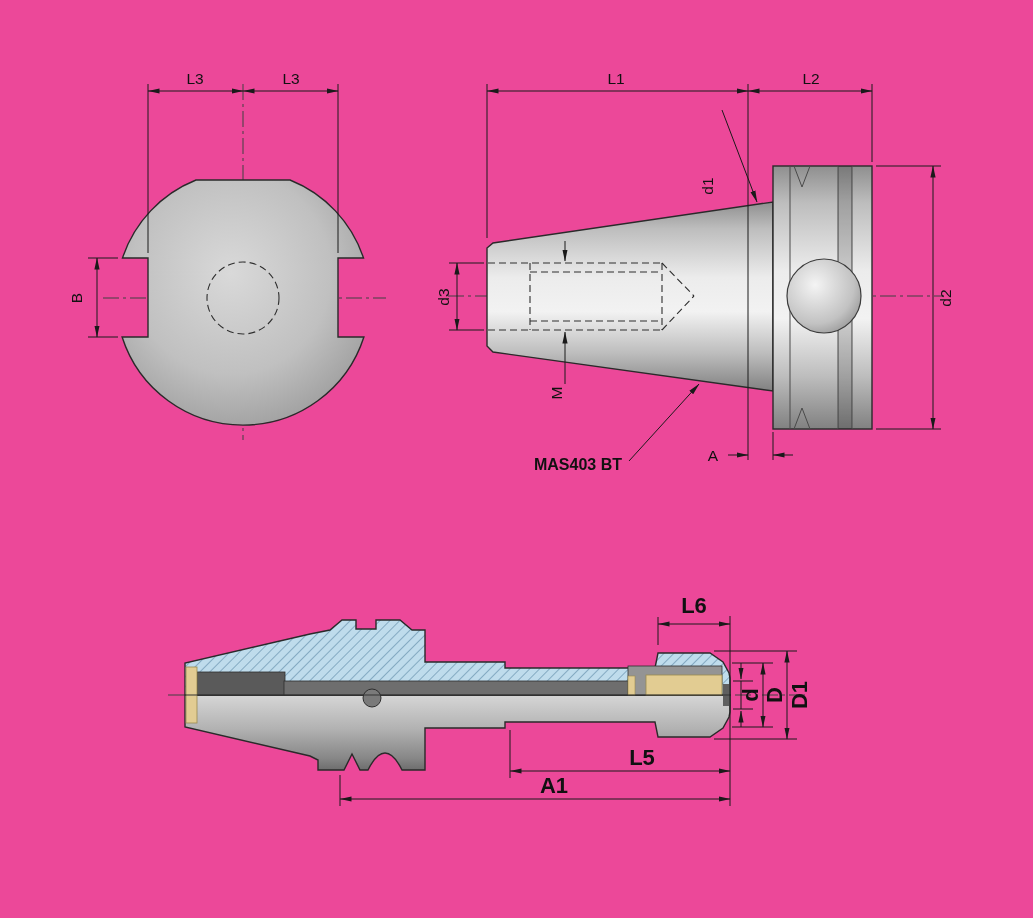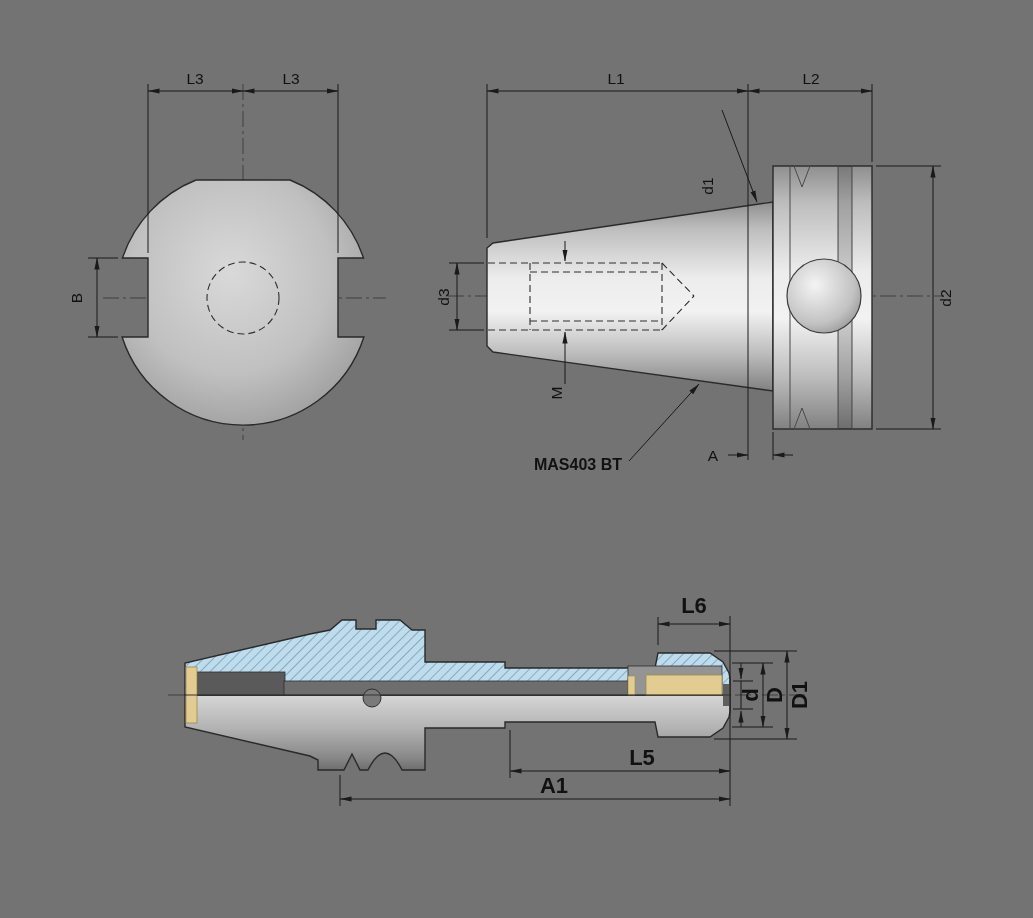--- a/index.html
+++ b/index.html
@@ -1,16 +1,16 @@
 <!DOCTYPE html>
 <html><head>
 <meta charset="utf-8">
 <style>
   html,body{margin:0;padding:0;background:#ffffff;}
-  .canvas{width:1033px;height:918px;background:#737373;overflow:hidden;
+  .canvas{width:1033px;height:918px;background:#ec4899;overflow:hidden;
           font-family:"Liberation Sans",sans-serif;}
   svg{display:block;}
   .ext,.dim{stroke:#1a1a1a;stroke-width:1;fill:none;}
   .cl{stroke:#404040;stroke-width:1;stroke-dasharray:16 4 3 4;fill:none;}
   .hid{stroke:#2e2e2e;stroke-width:1.1;stroke-dasharray:7 4;fill:none;}
   .outline{stroke:#2a2a2a;stroke-width:1.4;}
   .thin{stroke:#4a4a4a;stroke-width:1;fill:none;}
   text{fill:#111111;}
   .lbl{font-size:15.5px;}
   .lbl-b{font-size:16px;font-weight:bold;}

